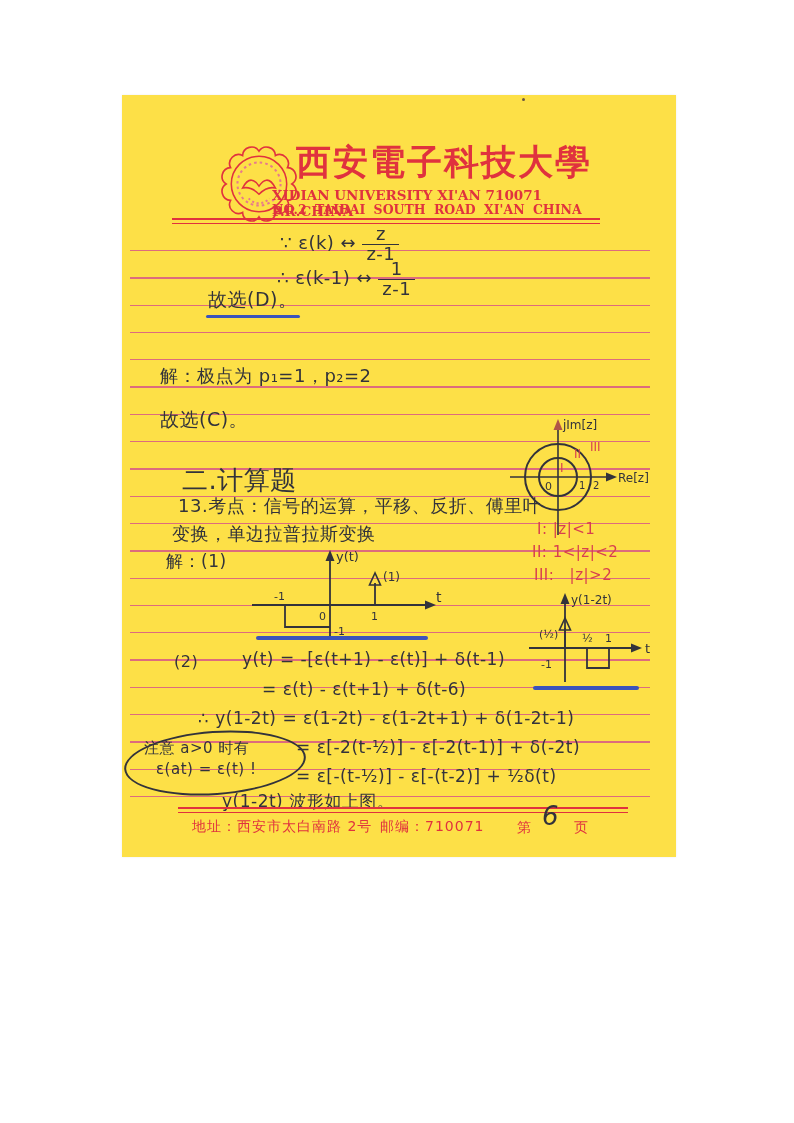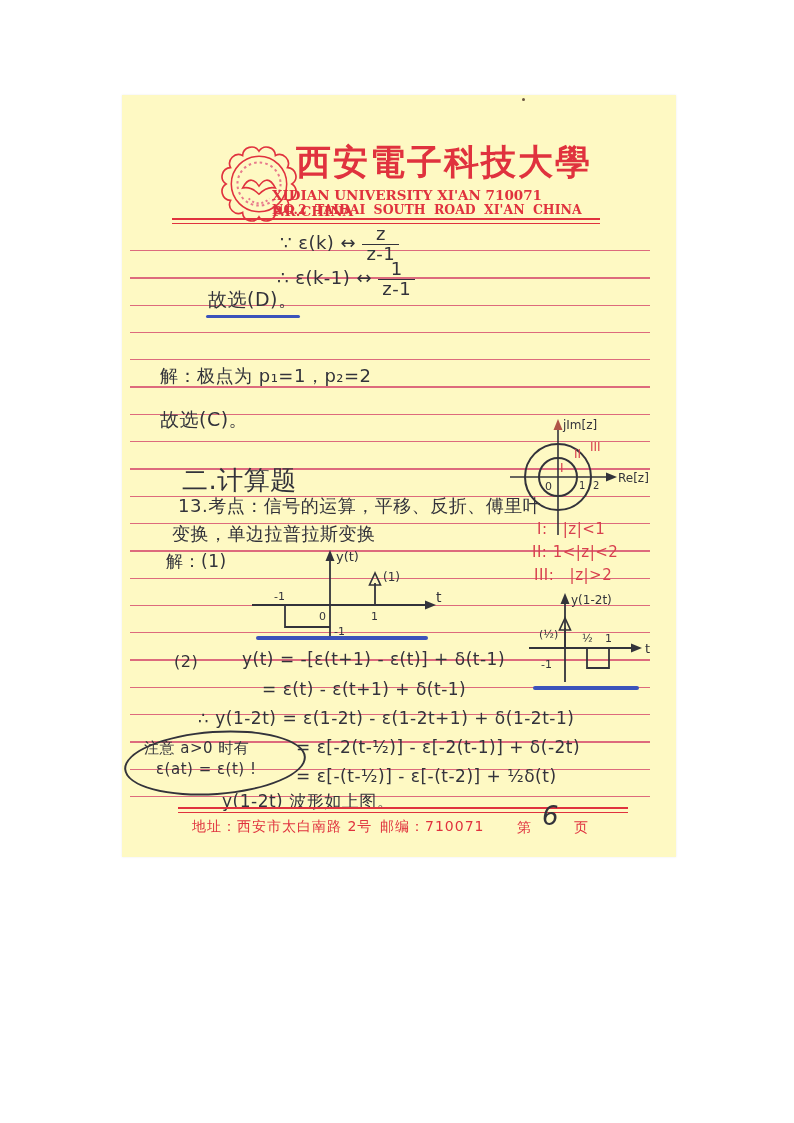--- a/index.html
+++ b/index.html
@@ -1,20 +1,20 @@
 <!DOCTYPE html>
 <html><head>
 <meta charset="utf-8">
 <style>
   html,body{margin:0;padding:0;}
   body{width:794px;height:1123px;background:#ffffff;position:relative;overflow:hidden;
        font-family:"DejaVu Sans",sans-serif;}
   .abs{position:absolute;}
   .paper{position:absolute;left:122px;top:95px;width:554px;height:762px;
-         background:#fef9c3;box-shadow:0 0 2px rgba(0,0,0,0.08);}
+         background:#fde047;box-shadow:0 0 2px rgba(0,0,0,0.08);}
   
   .rules{position:absolute;left:8px;top:129px;width:520px;height:575px;
          background:repeating-linear-gradient(to bottom,
            rgba(0,0,0,0) 0px, rgba(0,0,0,0) 26px,
            #dd6b7d 26px, #dd6b7d 27.3px);}
   .hw{color:#33333b;font-size:17px;white-space:nowrap;letter-spacing:0.5px;}
   .hw-red{color:#d8404e;}
   .print-red{color:#e0323e;}
   .title{font-family:"DejaVu Serif",serif;font-weight:bold;font-size:35px;
          letter-spacing:2px;text-align:center;}
@@ -89,21 +89,21 @@
       <text x="45" y="73" font-size="11">0</text>
       <text x="79" y="72" font-size="10">1</text>
       <text x="93" y="72" font-size="10">2</text>
       <text x="60" y="55" font-size="12" class="red">I</text>
       <text x="74" y="41" font-size="12" class="red">II</text>
       <text x="90" y="34" font-size="12" class="red">III</text>
     </svg>
 
     <div class="abs hw hw-red" style="left:415px;top:425px;font-size:15px">
       <span>I:</span>
-      <span style="margin-left:10px">|z|&lt;1</span>
+      <span style="">|z|&lt;1</span>
     </div>
     <div class="abs hw hw-red" style="left:410px;top:448px;font-size:15px">
       <span>II:</span>
       <span style="">1&lt;|z|&lt;2</span>
     </div>
     <div class="abs hw hw-red" style="left:412px;top:471px;font-size:15px">
       <span>III:</span>
       <span style="margin-left:10px">|z|&gt;2</span>
     </div>
 
@@ -142,21 +142,21 @@
       <text x="14" y="48" font-size="11">(½)</text>
       <text x="57" y="52" font-size="11">½</text>
       <text x="80" y="52" font-size="11">1</text>
       <polyline points="62,58 62,78 84,78 84,58" fill="none" stroke="#33333b" stroke-width="1.8"></polyline>
       <text x="16" y="78" font-size="11">-1</text>
     </svg>
     <div class="abs blue-line" style="left:411px;top:591px;width:106px;height:3.5px"></div>
 
     <div class="abs hw" style="left:52px;top:557px;font-size:16px">(2)</div>
     <div class="abs hw" style="left:120px;top:554px">y(t) = -[ε(t+1) - ε(t)] + δ(t-1)</div>
-    <div class="abs hw" style="left:140px;top:584px">= ε(t) - ε(t+1) + δ(t-1)</div>
+    <div class="abs hw" style="left:140px;top:584px">= ε(t) - ε(t+1) + δ(t-6)</div>
     <div class="abs hw" style="left:76px;top:613px">∴ y(1-2t) = ε(1-2t) - ε(1-2t+1) + δ(1-2t-1)</div>
     <div class="abs hw" style="left:174px;top:642px">= ε[-2(t-½)] - ε[-2(t-1)] + δ(-2t)</div>
     <div class="abs hw" style="left:174px;top:671px">= ε[-(t-½)] - ε[-(t-2)] + ½δ(t)</div>
     <div class="abs hw" style="left:100px;top:695px;font-size:17px">y(1-2t) 波形如上图。</div>
 
     <div class="abs ellipse-note" style="left:2px;top:636px;width:178px;height:60px"></div>
     <div class="abs hw" style="left:22px;top:644px;font-size:15px">注意 a&gt;0 时有</div>
     <div class="abs hw" style="left:34px;top:665px;font-size:15px">ε(at) = ε(t) !</div>
 
     <div class="abs rline" style="left:56px;top:712px;width:450px;height:2.2px"></div>

